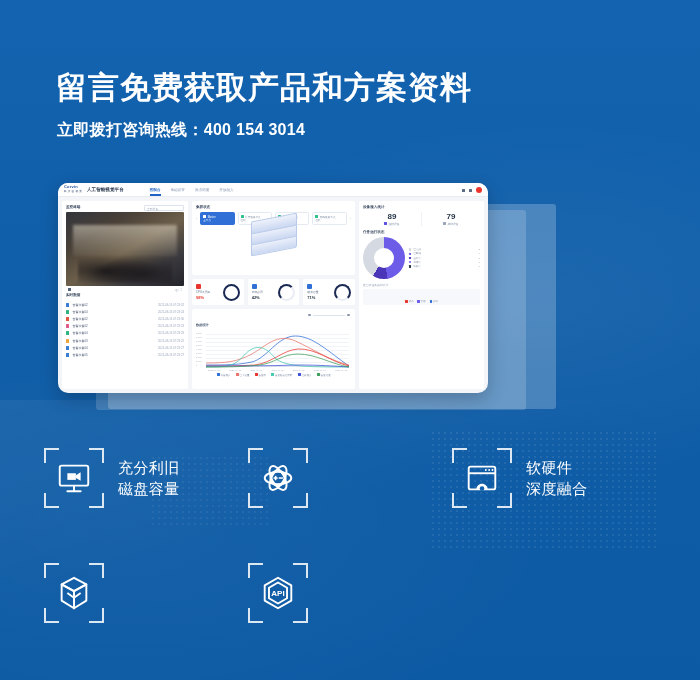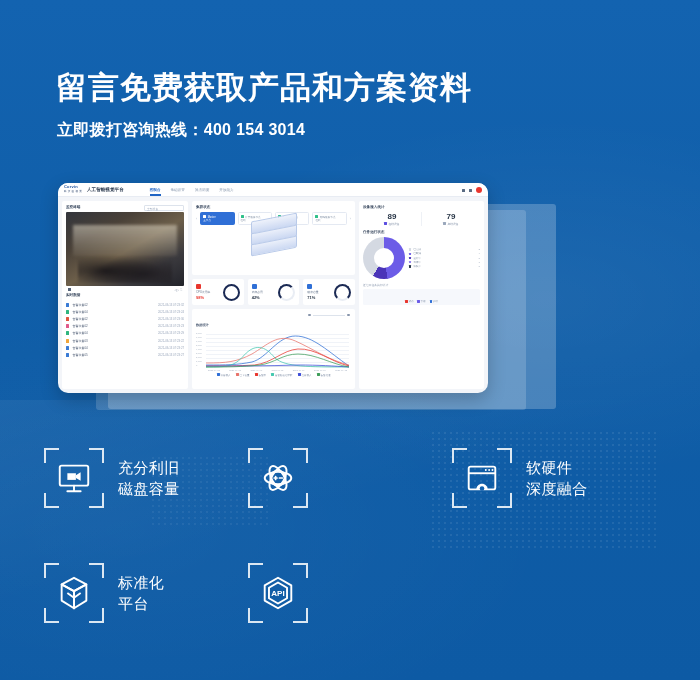--- a/index.html
+++ b/index.html
@@ -531,24 +531,20 @@
         <span class="brk tr"></span>
         <span class="brk bl"></span>
         <span class="brk br"></span>
       <svg viewBox="0 0 40 40" fill="none" stroke="#fff" stroke-width="2" stroke-linejoin="round">
         <path d="M20 4l13 7-13 7-13-7z"></path>
         <path d="M7 11v17l13 8V18z"></path>
         <path d="M33 11v17l-13 8V18z"></path>
         <path d="M13 20l7 5 7-5"></path>
       </svg>
     </div>
-    <div class="ftext">
-      <div>标准化</div>
-        <div>平台</div>
-    </div>
   </div>
 
   <div class="feat">
     <div class="ficon">
       <span class="brk tl"></span>
         <span class="brk tr"></span>
         <span class="brk bl"></span>
         <span class="brk br"></span>
       <svg viewBox="0 0 40 40" fill="none" stroke="#fff" stroke-width="2" stroke-linejoin="round">
         <path d="M20 4l14 8v16l-14 8-14-8V12z"></path>

